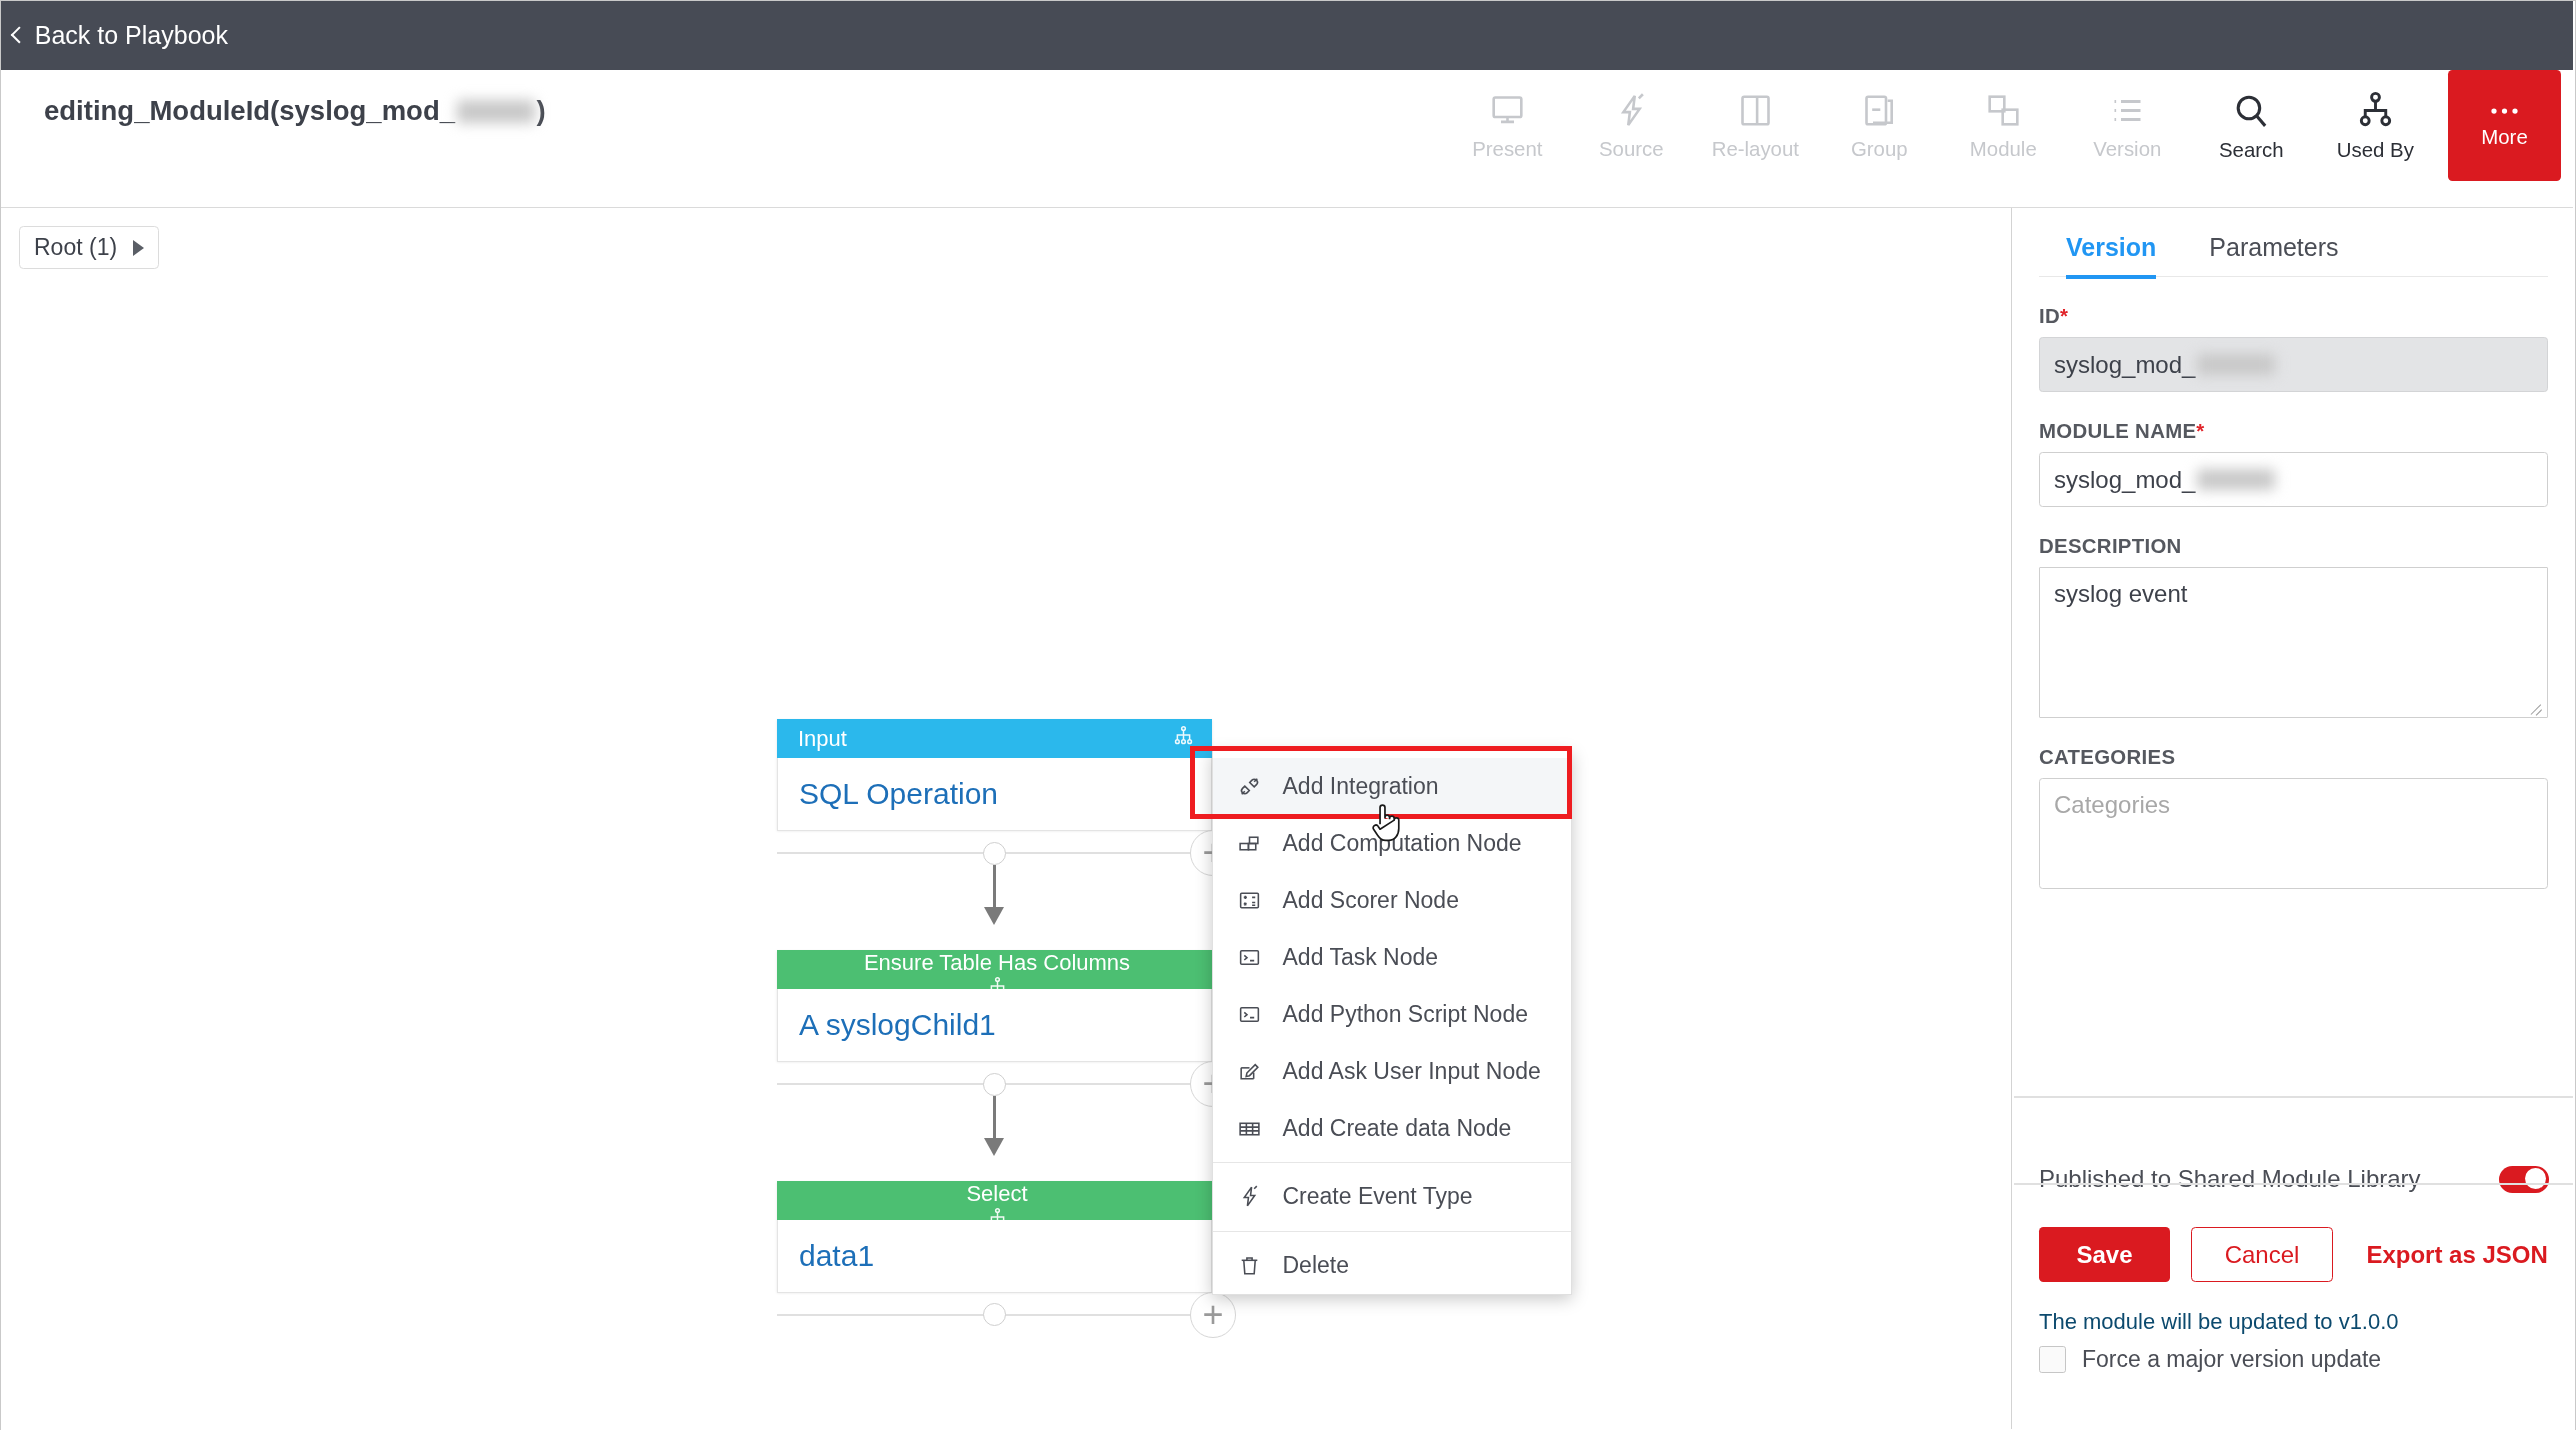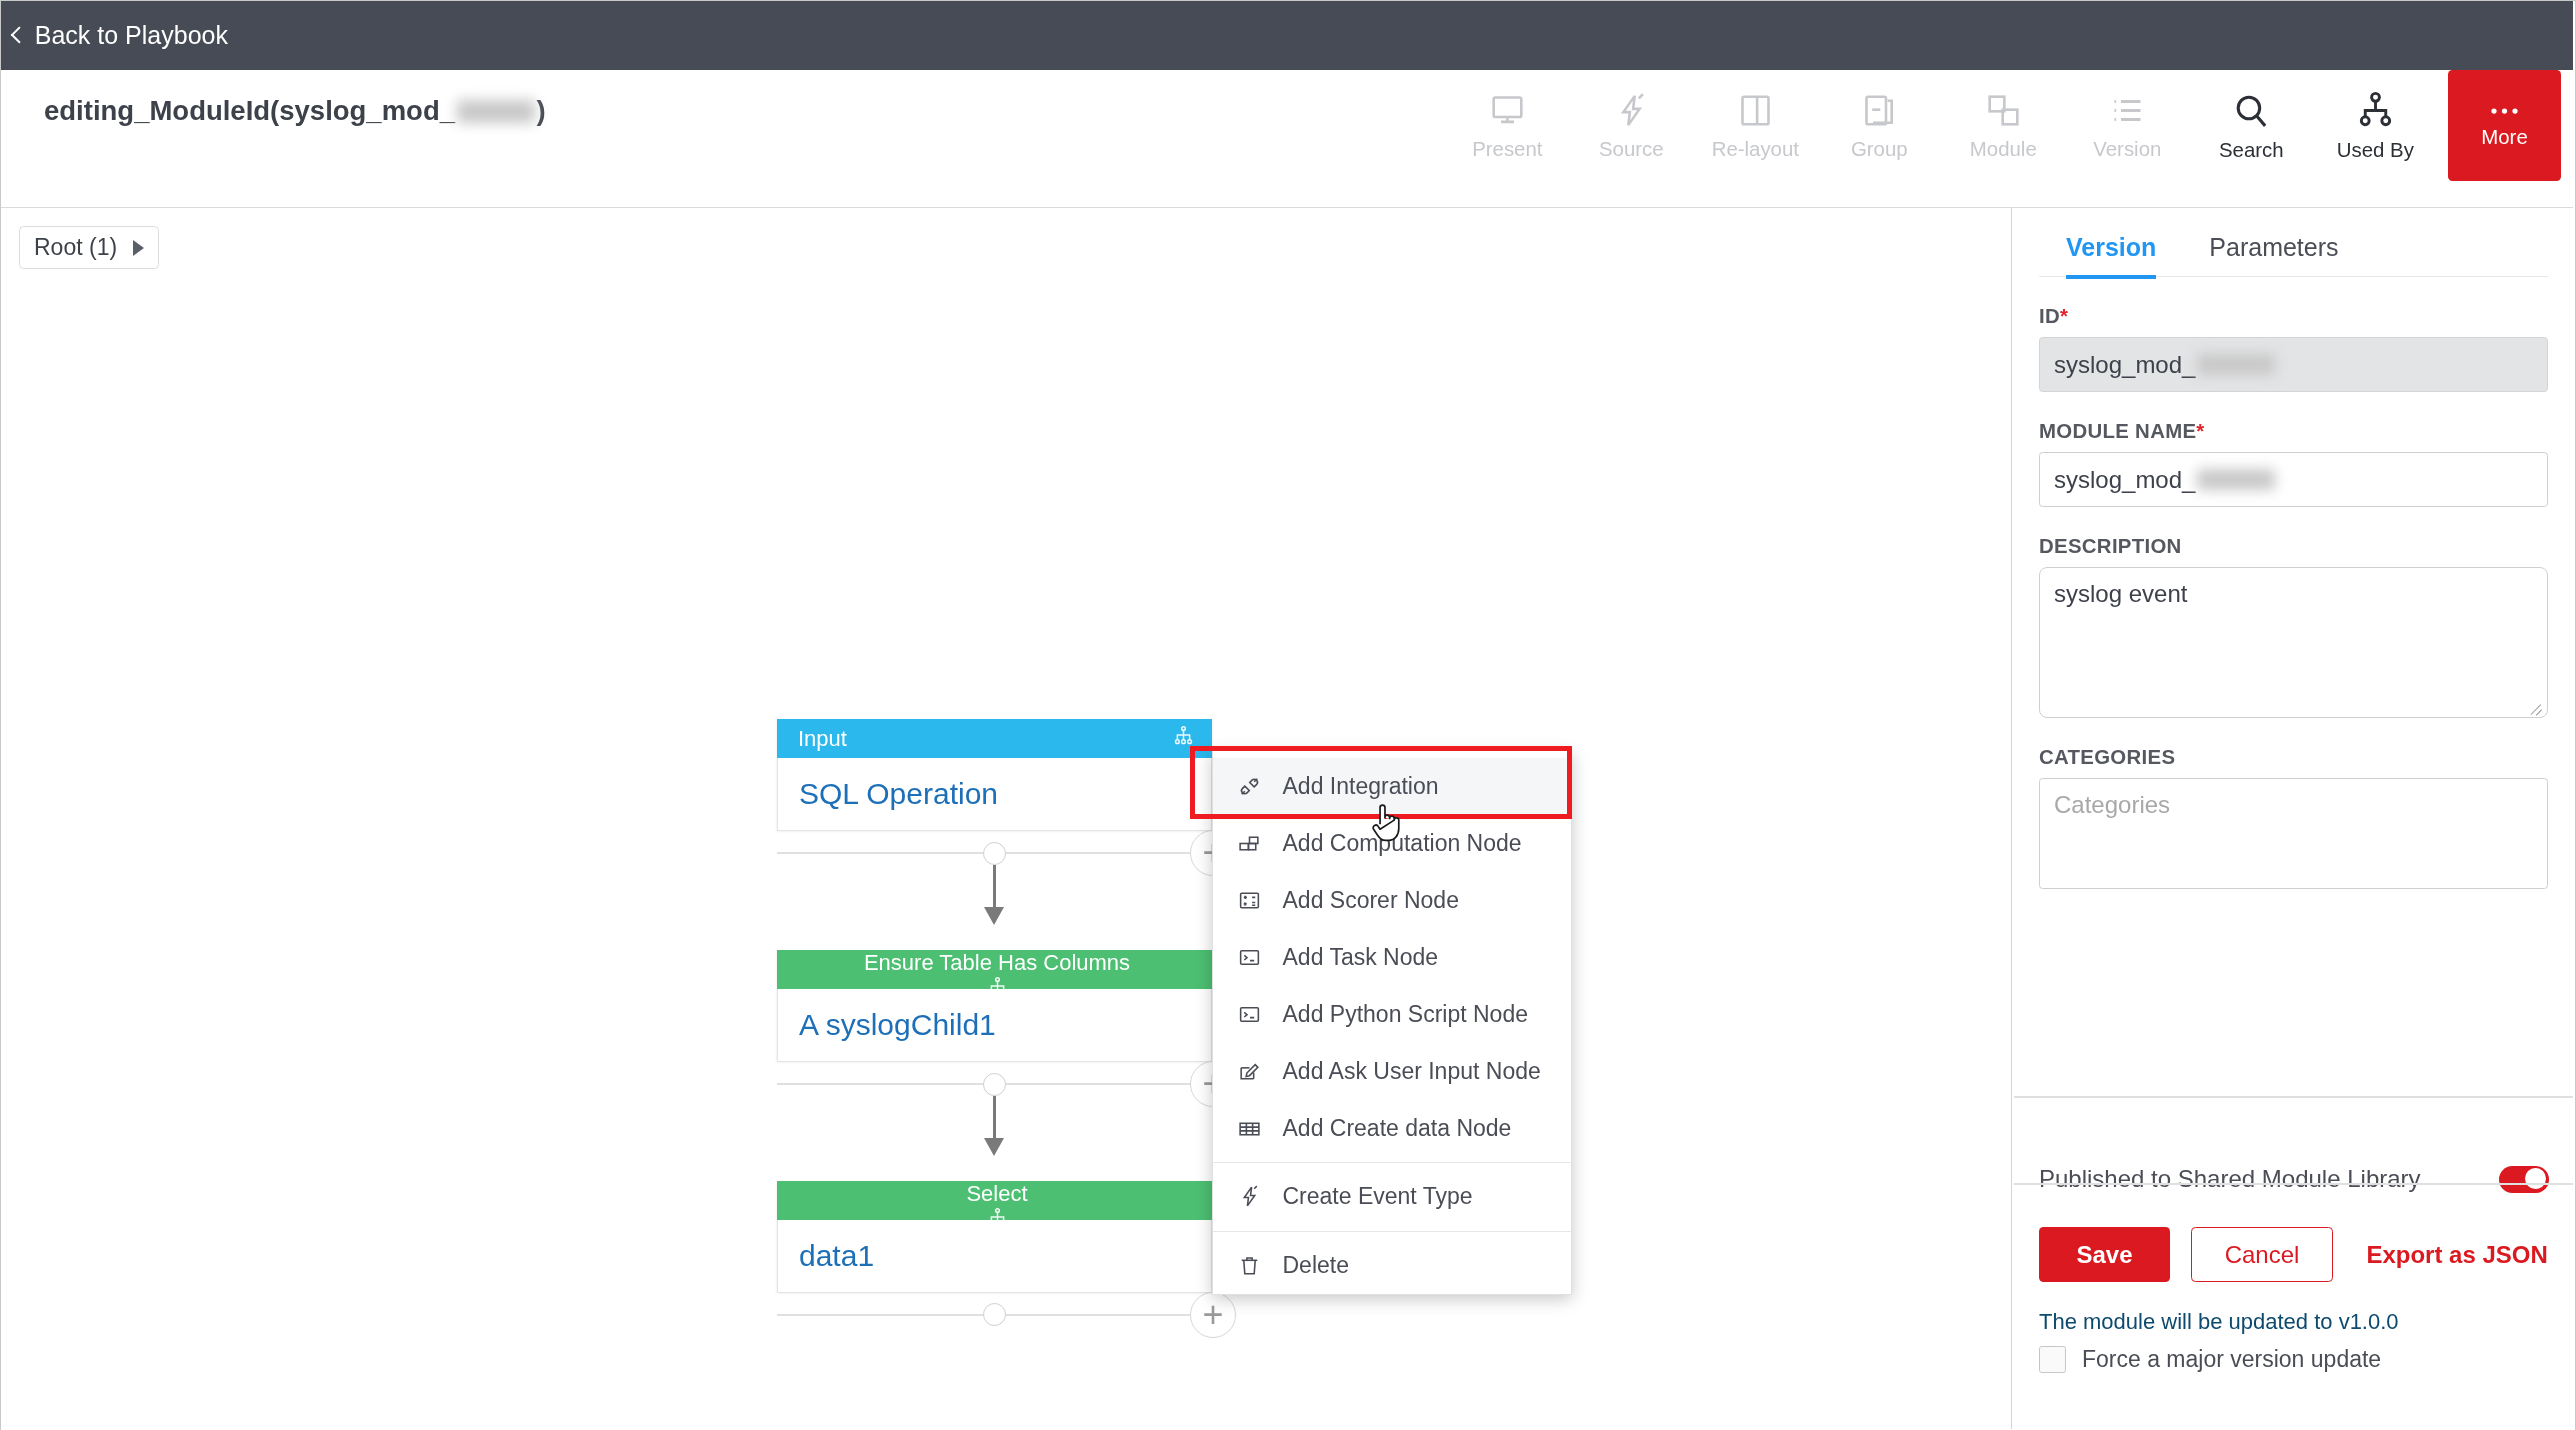--- a/index.html
+++ b/index.html
@@ -223,21 +223,21 @@
   .req { color: #e0242a; }
   .inp {
     width: 100%; height: 55px;
     border: 1.8px solid #cfcfcf; border-radius: 3.6px;
     display: flex; align-items: center; padding: 0 14px;
     font-size: 24px; color: #3d414a; background: #fff;
   }
   .inp.readonly { background: #e3e4e6; border-color: #d3d4d6; }
   .ta {
     width: 100%; height: 151px;
-    border: 1.8px solid #cfcfcf; border-radius: 8px;
+    border: 1.8px solid #cfcfcf; border-radius: 1px;
     padding: 12.4px 14px; font-size: 24px; color: #3d414a;
     position: relative; background: #fff;
   }
   .ta .grip {
     position: absolute; right: 3.6px; bottom: 3.6px;
     width: 14px; height: 14px;
   }
   .ta .grip::before, .ta .grip::after {
     content: ""; position: absolute; background: #9b9b9b; height: 1.3px;
     transform: rotate(-45deg); right: 0;

